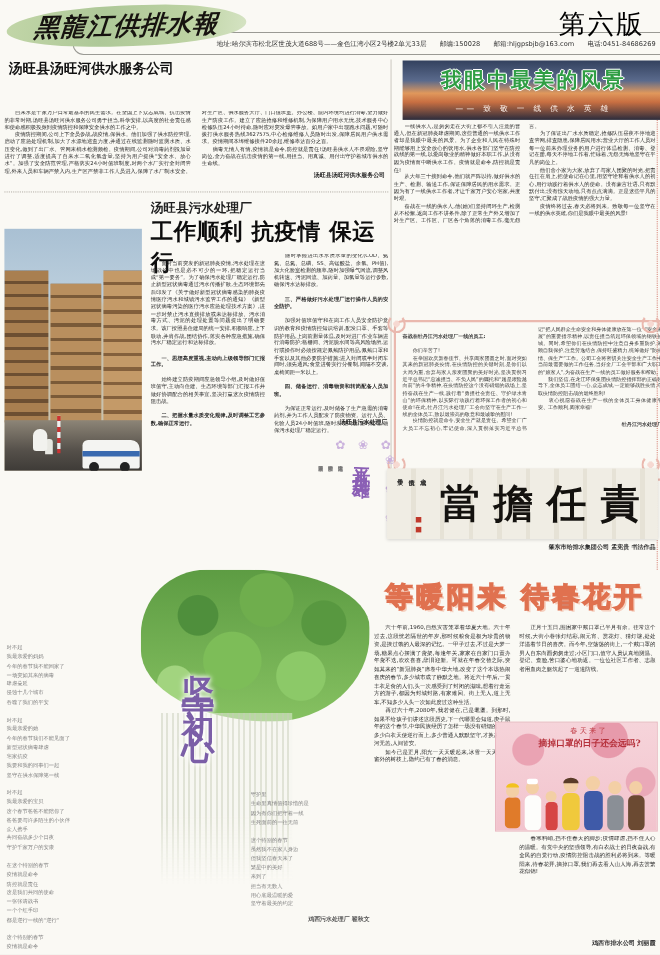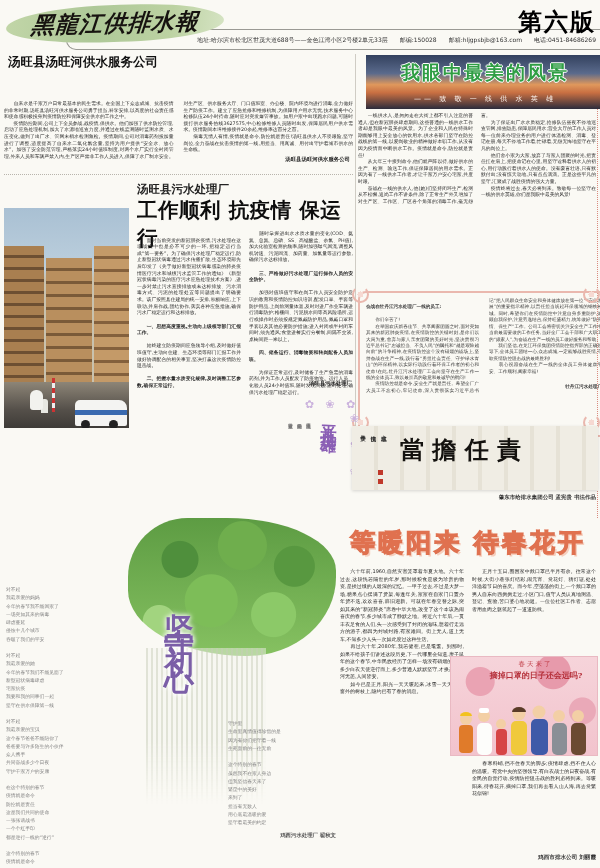--- a/index.html
+++ b/index.html
@@ -4,21 +4,21 @@
 <style>
   html,body{margin:0;padding:0;}
   body{background:#e9e7e1;font-family:"DejaVu Sans",sans-serif;}
   #page{position:relative;width:600px;height:868px;margin:0 auto;background:#faf9f4;overflow:hidden;color:#222;}
   .abs{position:absolute;}
   .jt{text-align:justify;white-space:pre-line;}
   .small{font-size:4.8px;line-height:1.38;color:#2a2a2a;}
   
   .brush{left:6px;top:5px;width:218px;height:37px;background:linear-gradient(100deg,#c2d6a8 0%,#aec898 40%,#bcd2a2 75%,#d6e4c4 100%);border-radius:55% 40% 50% 45%/60% 50% 55% 45%;transform:rotate(-1.5deg);display:flex;align-items:center;justify-content:center;}
   .logo{font-family:"DejaVu Serif",serif;font-style:italic;font-weight:bold;font-size:23px;color:#171310;letter-spacing:1px;transform:skewX(-6deg);}
-  .pagelabel{right:4px;top:6px;font-size:24px;font-weight:bold;color:#000;letter-spacing:2px;}
+  .pagelabel{right:14px;top:6px;font-size:24px;font-weight:normal;color:#000;letter-spacing:2px;}
   .addrbox{left:66px;top:29px;width:534px;height:19px;border:1px solid #9a9a94;border-right:none;border-radius:10px 0 0 10px;}
   .addr{left:160px;top:36px;width:436px;font-size:6px;color:#333;text-align:right;}
   
   .a1kicker{left:8px;top:54px;font-size:12.5px;font-weight:bold;color:#111;}
   .a1head{left:4px;top:66px;width:348px;text-align:center;font-size:25px;font-weight:bold;color:#0d0d0d;letter-spacing:1px;}
   .a1body{left:4px;top:101px;width:349px;height:64px;column-count:2;column-gap:10px;overflow:hidden;}
   .a1sig{left:180px;top:156px;width:170px;text-align:right;font-size:5.4px;font-weight:bold;}
   .dotline{left:4px;top:174px;width:349px;border-top:1.5px dotted #b8b4ac;}
   
   .photo{left:4px;top:208px;width:125px;height:220px;background:linear-gradient(#a9c0d3 0%,#bccfdd 28%,#c9c2ae 32%);overflow:hidden;}
@@ -51,21 +51,21 @@
   .lsig{font-weight:bold;text-align:right;margin-top:3px;}
   
   .heroflowers-top{left:300px;top:398px;width:64px;text-align:center;font-size:11px;color:#cbb3dd;letter-spacing:4px;}
   .heroflowers-side{left:348px;top:412px;font-size:11px;color:#cbb3dd;writing-mode:vertical-rl;letter-spacing:5px;}
   .herotitle{left:318px;top:412px;writing-mode:vertical-rl;font-size:16px;font-weight:bold;color:#8b5fb5;letter-spacing:3px;transform:rotate(2deg);font-family:"DejaVu Serif",serif;}
   .heronote{left:286px;top:420px;height:95px;writing-mode:vertical-rl;font-size:4.5px;line-height:2;color:#777;white-space:pre-line;}
   
   .scroll{left:352px;top:426px;width:246px;height:64px;background:repeating-linear-gradient(90deg,#f0ede4 0 22px,#e6e2d6 22px 26px),#efece3;box-shadow:0 1px 3px rgba(0,0,0,0.15);}
   .inscription{position:absolute;left:6px;top:5px;height:54px;writing-mode:vertical-rl;font-family:"DejaVu Serif",serif;font-size:5.5px;line-height:1.9;color:#2c2c2c;white-space:pre-line;}
   .seal{position:absolute;left:26px;bottom:6px;width:5px;height:5px;background:#c0392b;box-shadow:0 -9px 0 #c0392b;}
-  .bigchars{position:absolute;left:48px;top:8px;width:192px;display:flex;justify-content:space-between;font-family:"DejaVu Serif",serif;font-size:24px;font-weight:bold;color:#14120f;}
+  .bigchars{position:absolute;left:48px;top:8px;width:192px;display:flex;justify-content:space-between;font-family:"DejaVu Serif",serif;font-size:36px;font-weight:bold;color:#14120f;}
   .calcredit{left:352px;top:494px;width:244px;text-align:right;font-size:5.5px;font-weight:bold;color:#333;}
   
   .foliage{left:128px;top:518px;width:208px;height:138px;background:
      radial-gradient(circle at 25% 30%,#4f8f3c 0 18px,transparent 19px),
      radial-gradient(circle at 55% 20%,#6fae4d 0 24px,transparent 25px),
      radial-gradient(circle at 80% 35%,#589840 0 20px,transparent 21px),
      radial-gradient(circle at 40% 60%,#7dbd58 0 26px,transparent 27px),
      radial-gradient(circle at 70% 70%,#8cc968 0 22px,transparent 23px),
      radial-gradient(circle at 15% 75%,#a2d47f 0 16px,transparent 17px),
      linear-gradient(#5d9c43,#86c161);

